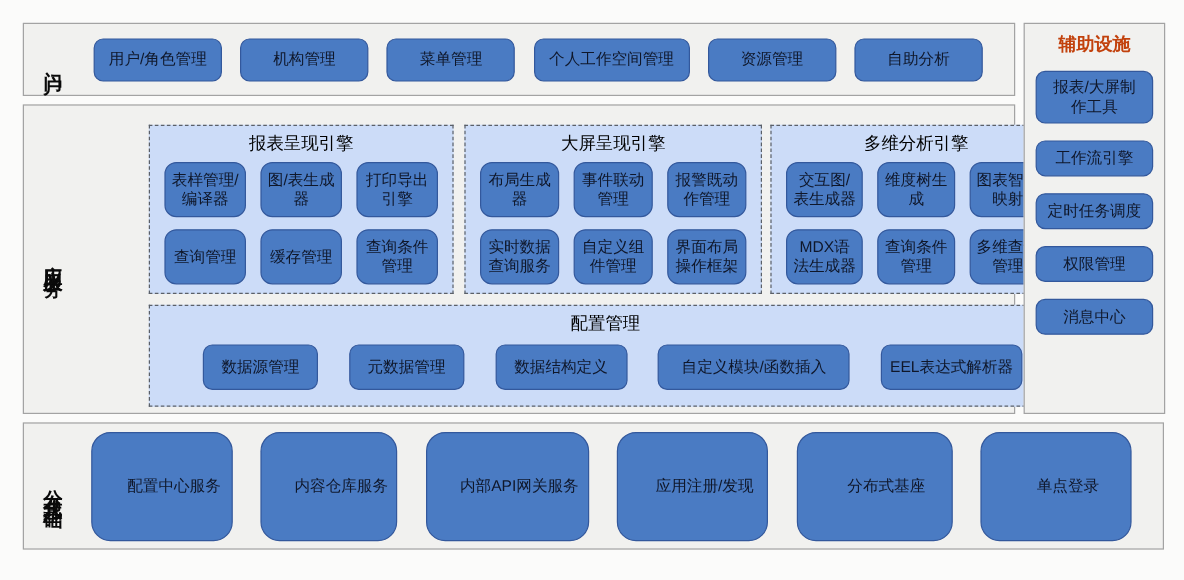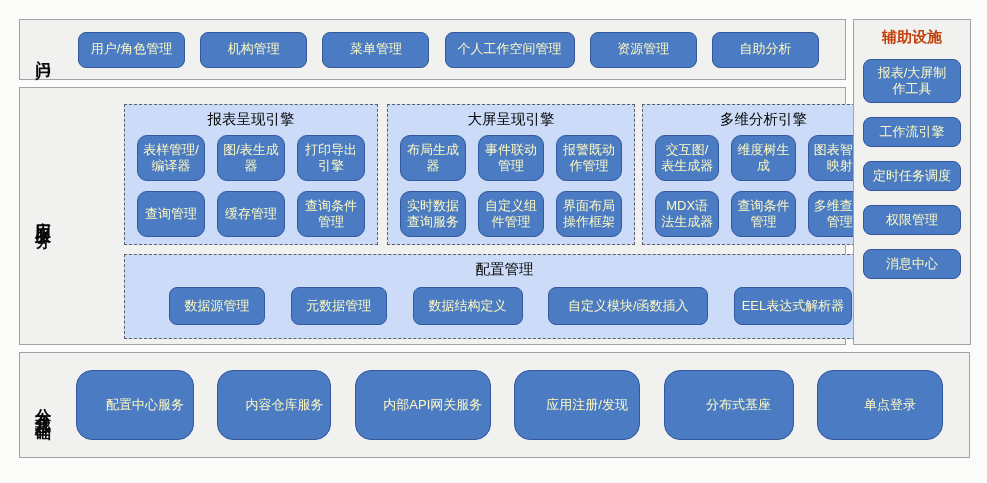--- a/index.html
+++ b/index.html
@@ -19,21 +19,21 @@
     flex:0 0 46px;
   }
   .v-label{
     writing-mode:vertical-rl;text-orientation:upright;
     font-weight:bold;font-size:16px;letter-spacing:4px;color:#0a0a0a;
     line-height:1;
   }
   .node{
     box-sizing:border-box;
     background:#4a7bc3;border:1px solid #33589c;border-radius:8px;
-    color:#fef9c3;font-size:13px;line-height:1.25;text-align:center;
+    color:#0f172a;font-size:13px;line-height:1.25;text-align:center;
     display:flex;align-items:center;justify-content:center;
     cursor:default;
   }
   
   #portal{left:19px;top:19px;width:827px;height:61px;}
   #portal .row{
     flex:1;display:flex;align-items:center;justify-content:space-between;
     padding:0 26px 0 12px;
   }
   #portal .node{width:107px;height:36px;}
@@ -75,21 +75,21 @@
   #aux .aux-title{font-weight:bold;font-size:15px;color:#c2410c;
        text-align:center;margin-bottom:12px;}
   #aux .node{width:98px;height:30px;margin-bottom:14px;padding:0 8px;flex:none;}
   #aux .node.tall{height:44px;}
   
   #foundation{left:19px;top:352px;width:951px;height:106px;}
   #foundation .row{
     flex:1;display:flex;align-items:center;justify-content:space-between;
     padding:0 26px 0 10px;
   }
-  #foundation .node{height:70px;border-radius:16px;padding-left:20px;}
+  #foundation .node{height:91px;border-radius:16px;padding-left:20px;}
   #foundation .node:nth-child(1){width:118px;}
   #foundation .node:nth-child(2){width:114px;}
   #foundation .node:nth-child(3){width:136px;}
   #foundation .node:nth-child(4){width:126px;}
   #foundation .node:nth-child(5){width:130px;}
   #foundation .node:nth-child(6){width:126px;}
 </style>
 </head>
 <body>
 

